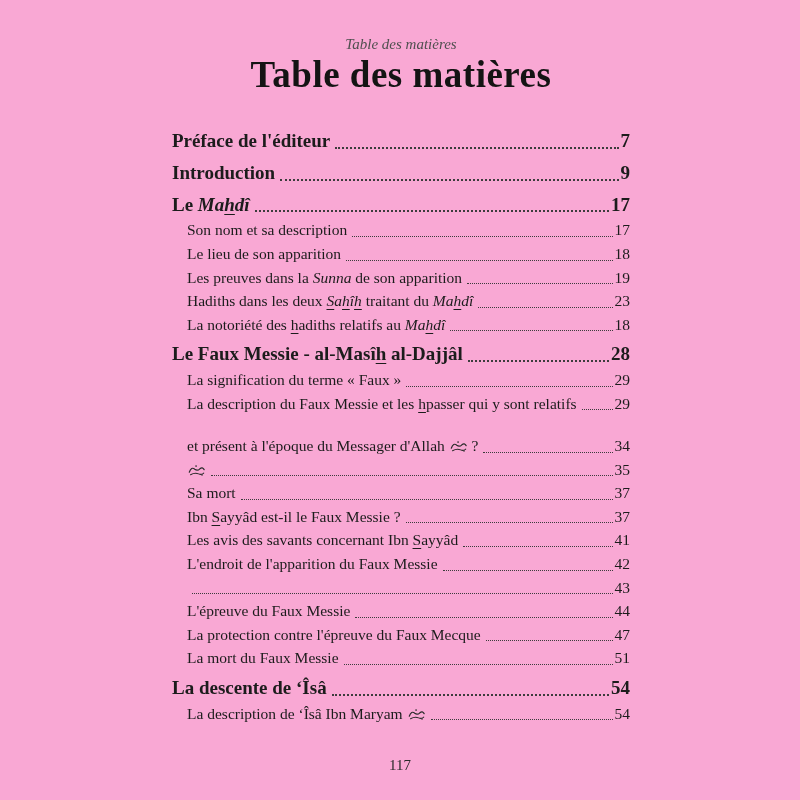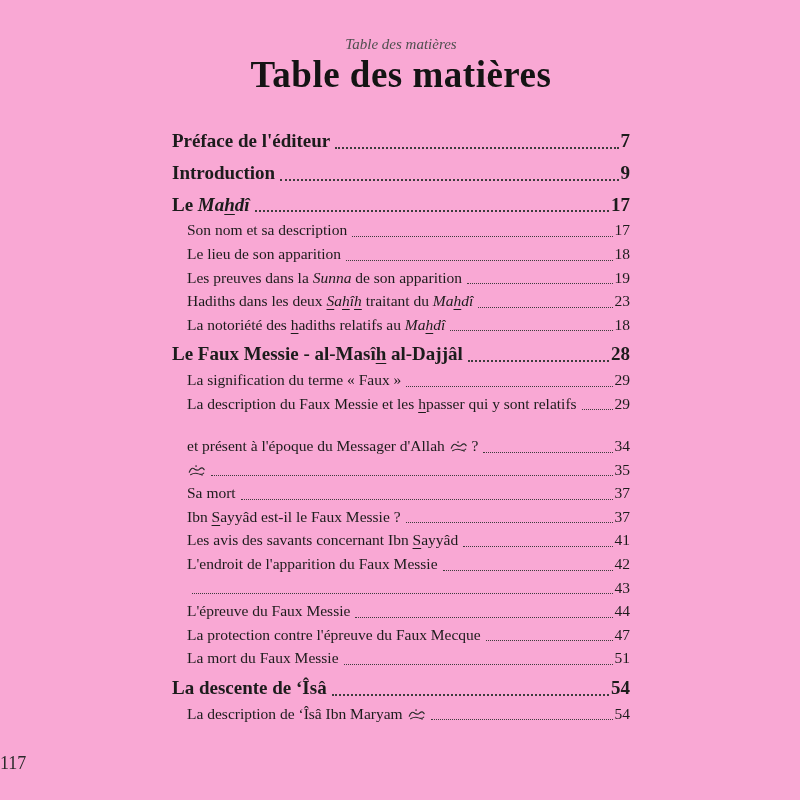--- a/index.html
+++ b/index.html
@@ -12,21 +12,21 @@
   .row .label{flex:0 1 auto;}
   .l1{font-weight:bold;font-size:19px;line-height:1.2;margin-top:9px;}
   .l2{font-size:15.5px;line-height:1.2;margin-top:5px;padding-left:15px;}
   .leader{flex:1 1 auto;min-width:18px;border-bottom:2px dotted #3c3c3c;margin:0 2px 4px 5px;}
   .l2 .leader{border-bottom-width:1.8px;margin-bottom:3px;}
   .pnum{white-space:nowrap;}
   .it{font-style:italic;margin-top:40px;}
   .ul{text-decoration:underline;text-underline-offset:2.5px;text-decoration-thickness:1px;}
   .honorific{display:inline-block;margin:0 1px;}
   .honorific svg{display:inline-block;vertical-align:-2px;}
-  .footer{position:absolute;left:0;bottom:26px;width:100%;font-size:18px;color:#2a2a2a;margin-top:35px;}
+  .footer{position:absolute;left:0;bottom:26px;width:100%;text-align:center;font-size:15px;color:#2a2a2a;margin-top:35px;}
 </style>
 </head>
 <body>
 
 <div class="page">
   <div class="running-head">Table des matières</div>
   <h1 class="book-title" style="margin:0;">Table des matières</h1>
   <div class="toc" id="toc">
       <div class="row l1">
         <span class="label"><span>Préface de l'éditeur</span></span>

